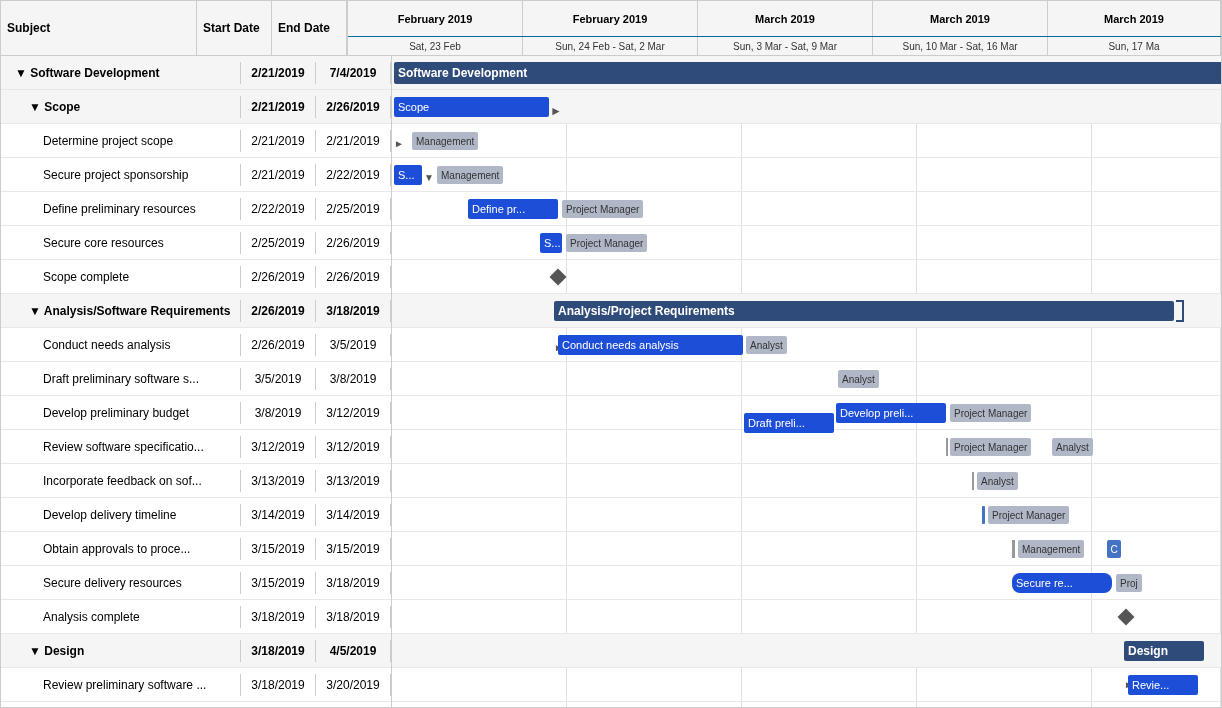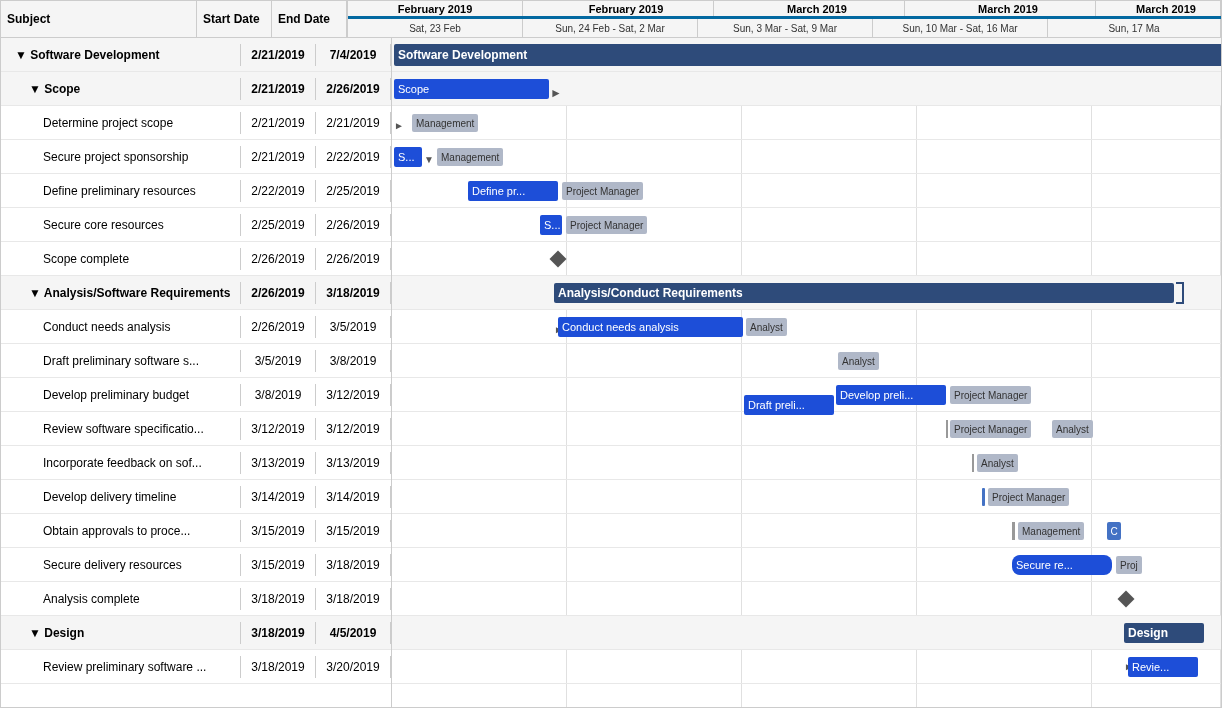--- a/index.html
+++ b/index.html
@@ -57,23 +57,22 @@
       font-size: 12px;
     }
 
     .gantt-header-right {
       flex: 1;
       overflow: hidden;
     }
 
     .header-months {
       display: flex;
-      border-bottom: 3px solid #0369a1;
-      height: 18px;
-      gap: 16px;
+      border-bottom: 1px solid #0369a1;
+      height: 36px;
     }
 
     .header-month {
       border-right: 1px solid #ccc;
       text-align: center;
       font-size: 11px;
       font-weight: 600;
       padding: 2px 4px;
       display: flex;
       align-items: center;
@@ -421,21 +420,21 @@
 
         <div class="gantt-bar bar-medium-blue" style="left:148px; width:22px;">S...</div>
         <div class="resource-tag" style="left:174px;">Project Manager</div>
       </div>
 
       <div class="gantt-right-row">
         <div class="milestone-diamond" style="left:160px;"></div>
       </div>
 
       <div class="gantt-right-row group-row">
-        <div class="gantt-bar bar-dark-blue" style="left:162px; width:620px; font-size:12px; font-weight:600;">Analysis/Conduct Requirements</div>
+        <div class="gantt-bar bar-dark-blue" style="left:162px; width:620px; font-size:12px; font-weight:600;">Analysis/Project Requirements</div>
 
         <div style="position:absolute;left:784px;top:6px;width:8px;height:22px;border:2px solid #2E4B7A;border-left:none;"></div>
       </div>
 
       <div class="gantt-right-row">
         <div style="position:absolute;left:162px;top:14px;font-size:10px;color:#555;">►</div>
         <div class="gantt-bar bar-medium-blue" style="left:166px; width:185px;">Conduct needs analysis</div>
         <div class="resource-tag" style="left:354px;">Analyst</div>
       </div>
 

